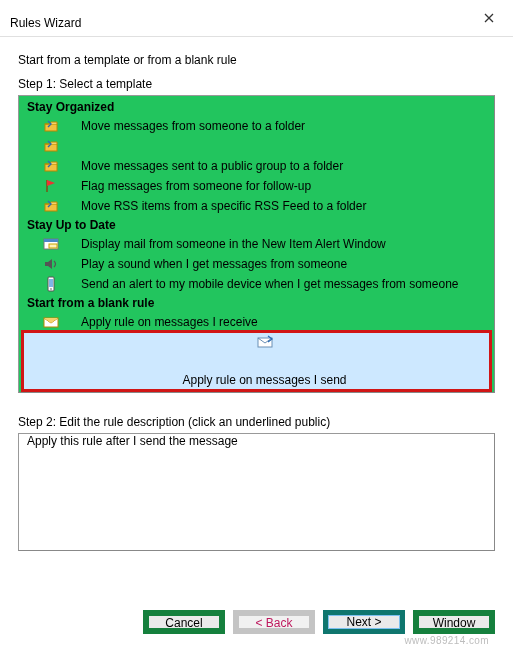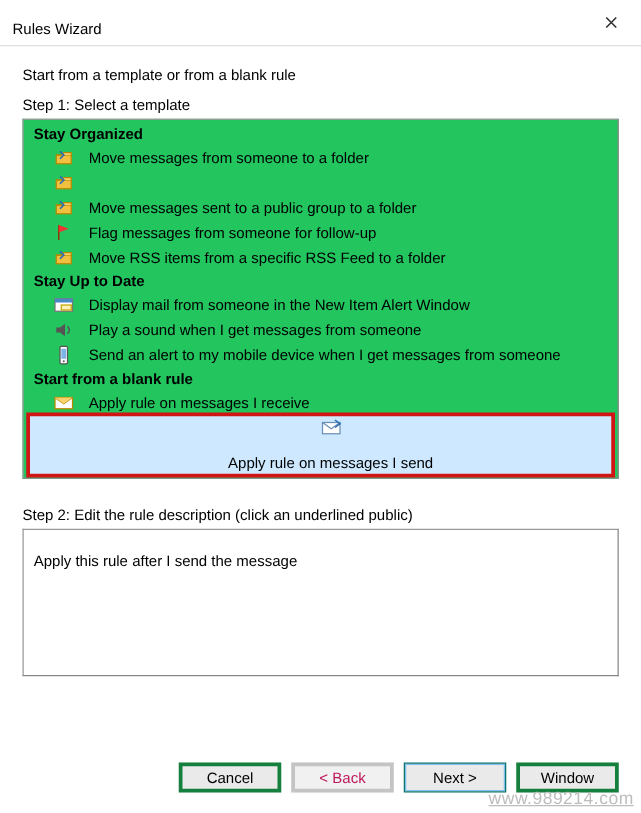--- a/index.html
+++ b/index.html
@@ -38,21 +38,21 @@
     background: #22c55e;
     padding: 2px 4px;
   }
   .cat-header {
     font-weight: bold;
     padding: 2px 4px;
   }
   .item-row {
     display: flex;
     align-items: center;
-    gap: 12px;
+    gap: 22px;
     padding: 2px 4px 2px 20px;
     line-height: 16px;
     white-space: nowrap;
   }
   .item-row .icon {
     width: 16px; height: 16px;
     flex: 0 0 16px;
     display:inline-flex; align-items:center; justify-content:center;
   }
   .item-row.selected {
@@ -62,55 +62,54 @@
     outline: 3px solid #d11515;
     outline-offset: -1px;
     flex-direction: column;
   }
   .step2label { margin: 22px 0 4px 0; }
   .desc-box {
     border: 1px solid #888;
     border-top-color:#999; border-left-color:#999;
     background: #fff;
     height: 118px;
-    padding: 18px 8px;
+    padding: 0 8px;
   }
   .footer {
     position: absolute;
     bottom: 16px;
     right: 18px;
     display: flex;
     gap: 8px;
   }
   .btn {
     min-width: 82px;
     height: 24px;
-    border: 3px solid #15803d;
+    border: 6px solid #15803d;
     background: #eaeaea;
     font-family: inherit;
     font-size: 12px;
     padding: 0 10px;
   }
   .btn.default {
-    border: 1px solid #0f766e;
+    border: 5px solid #0f766e;
     box-shadow: inset 0 0 0 1px #7cc0ef;
   }
   .btn:disabled {
     color: #be185d;
     background: #f1f1f1;
     border-color:#c4c4c4;
   }
   .watermark {
     position: absolute;
-    bottom: 4px; right: 6px;
-    font-size: 14px;
+    bottom: 4px; right: 24px;
+    font-size: 10px;
     color: #bdbdbd;
     letter-spacing: 0.4px;
     pointer-events: none;
-    text-decoration: underline;
   }
   svg { display:block; }
 </style>
 </head>
 <body>
 
 <div class="titlebar">
   <span class="title">Rules Wizard</span>
   <div class="close">
     <span>

